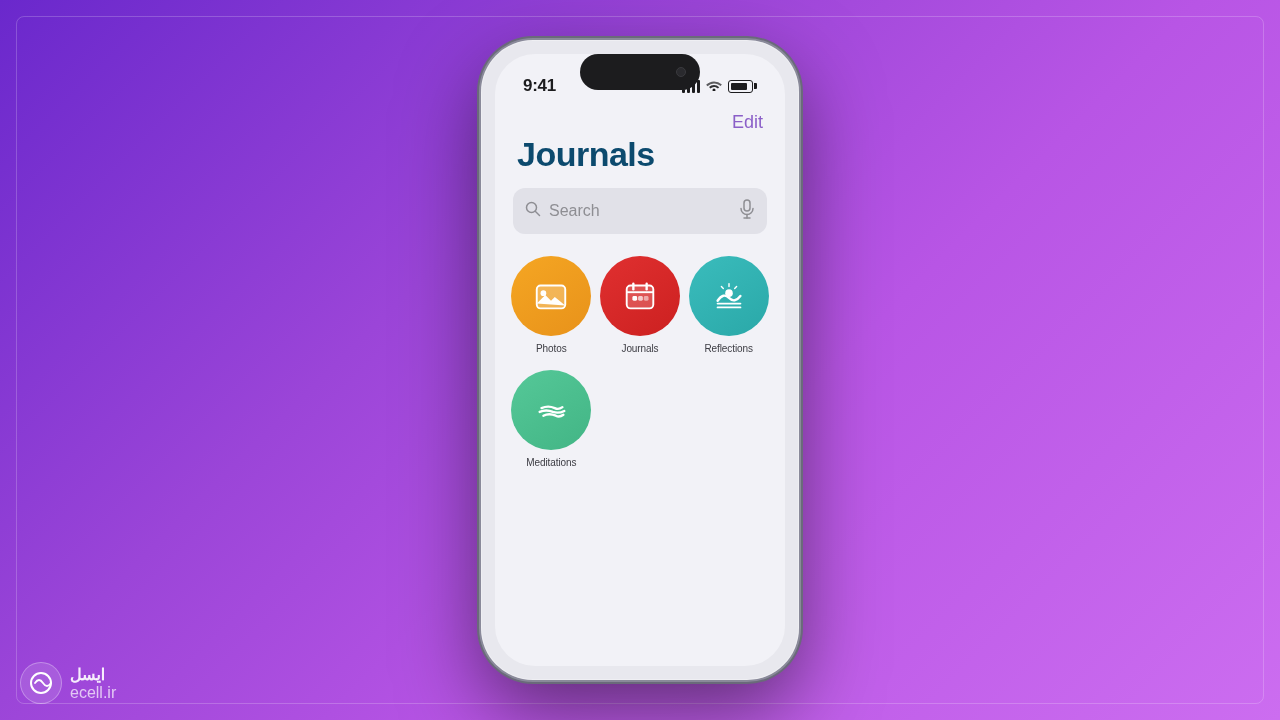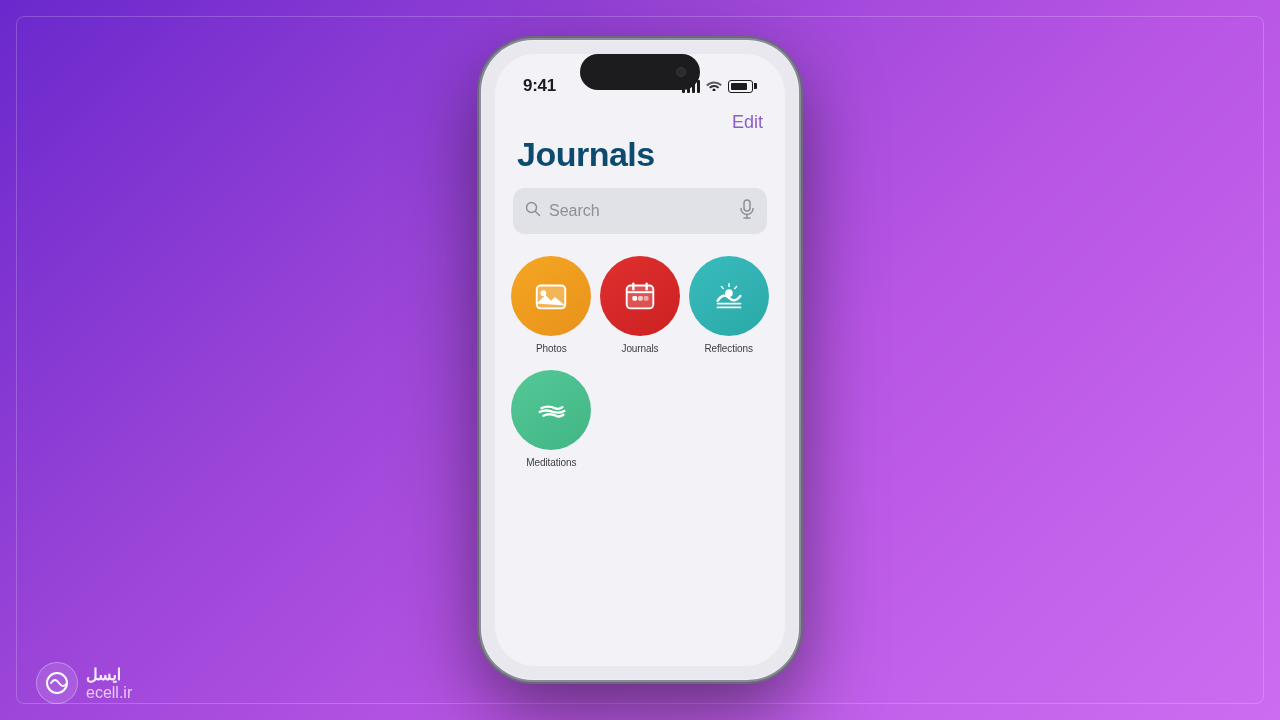--- a/index.html
+++ b/index.html
@@ -227,21 +227,21 @@
     .icon-calendar { background: linear-gradient(145deg, #E03030, #CC2020); }
     .icon-maps { background: linear-gradient(145deg, #4A7FD4, #3568C0); }
     .icon-feelings { background: linear-gradient(145deg, #B070E0, #9A58D0); }
     .icon-reflections { background: linear-gradient(145deg, #3ABCBC, #2AA8A8); }
     .icon-meditations { background: linear-gradient(145deg, #55C898, #42B585); }
 
     
     .ecell-mark {
       position: absolute;
       bottom: 16px;
-      left: 36px;
+      left: 20px;
       display: flex;
       align-items: center;
       gap: 8px;
       z-index: 20;
     }
 
     .ecell-circle {
       width: 42px;
       height: 42px;
       border-radius: 50%;

